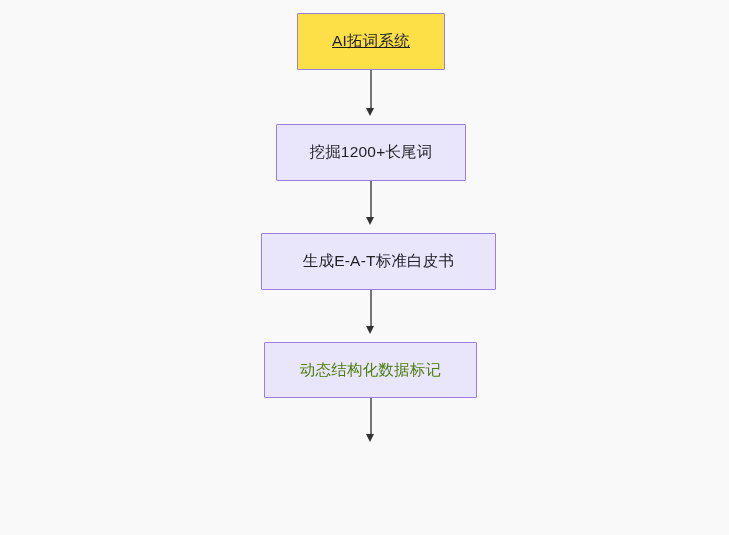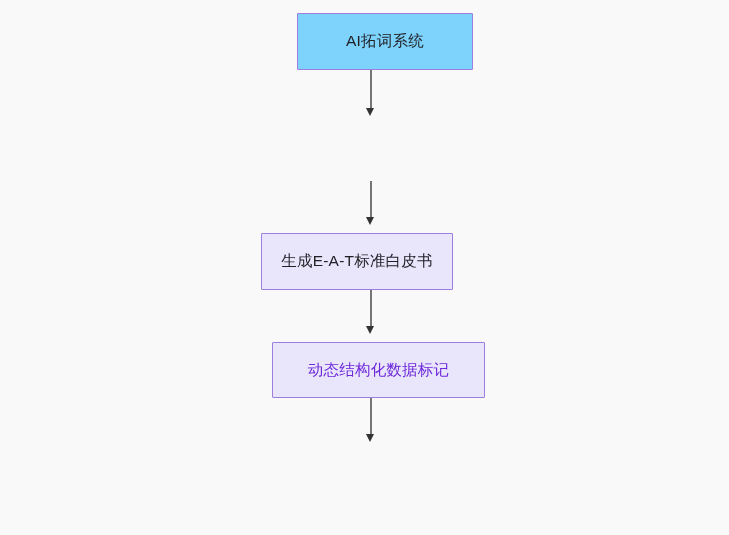--- a/index.html
+++ b/index.html
@@ -74,27 +74,30 @@
   </div>
   <div class="edge" style="left: 370px; top: 290px; height: 44px;">
     <div class="edge-line" style="height: 37px; background: rgb(117, 117, 117);"></div>
     <div class="edge-head" style="top: 36px; border-top-color: rgb(51, 51, 51);"></div>
   </div>
   <div class="edge" style="left: 370px; top: 398px; height: 44px;">
     <div class="edge-line" style="height: 37px; background: rgb(117, 117, 117);"></div>
     <div class="edge-head" style="top: 36px; border-top-color: rgb(51, 51, 51);"></div>
   </div>
 
-  <div class="node" style="left: 297px; top: 13px; width: 176px; height: 57px; background: #7dd3fc; border-color: rgb(155, 126, 222); color: rgb(31, 31, 36);">
+  <div class="node" style="left: 297px; top: 13px; width: 148px; height: 57px; background: #fde047; border-color: rgb(155, 126, 222); color: rgb(31, 31, 36); text-decoration: underline;">
     <span class="node-label">AI拓词系统</span>
   </div>
 
+  <div class="node" style="left: 276px; top: 124px; width: 190px; height: 57px; background: rgb(233, 230, 252); border-color: rgb(155, 126, 222); color: rgb(31, 31, 36);">
+    <span class="node-label">挖掘1200+长尾词</span>
+  </div>
 
-  <div class="node" style="left: 261px; top: 233px; width: 192px; height: 57px; background: rgb(233, 230, 252); border-color: rgb(155, 126, 222); color: rgb(31, 31, 36);">
+  <div class="node" style="left: 261px; top: 233px; width: 235px; height: 57px; background: rgb(233, 230, 252); border-color: rgb(155, 126, 222); color: rgb(31, 31, 36);">
     <span class="node-label">生成E-A-T标准白皮书</span>
   </div>
 
-  <div class="node" style="left: 272px; top: 342px; width: 213px; height: 56px; background: rgb(233, 230, 252); border-color: rgb(155, 126, 222); color: #6d28d9;">
+  <div class="node" style="left: 264px; top: 342px; width: 213px; height: 56px; background: rgb(233, 230, 252); border-color: rgb(155, 126, 222); color: #4d7c0f;">
     <span class="node-label">动态结构化数据标记</span>
   </div>
 
 
 </div>
 
 </body></html>

